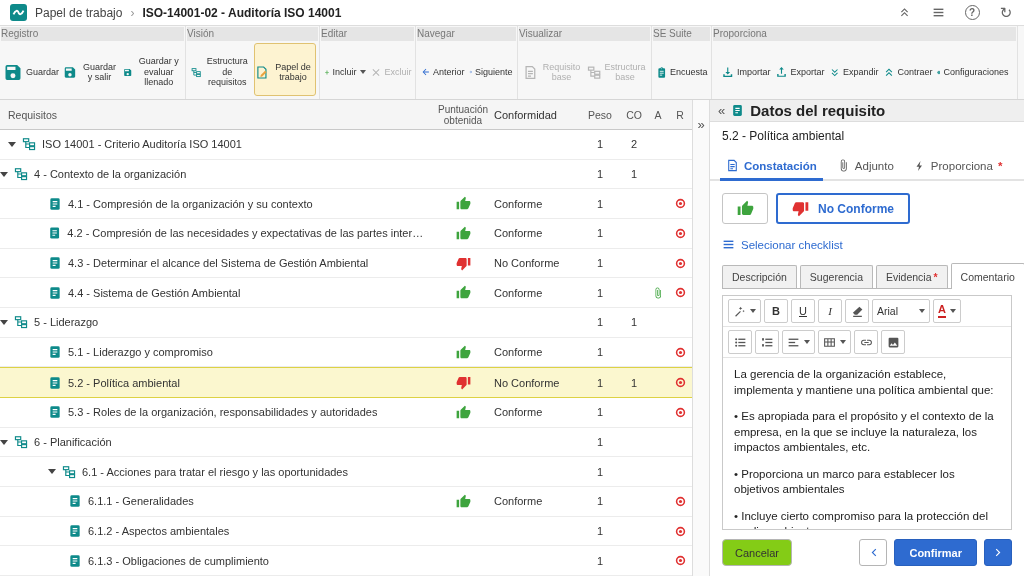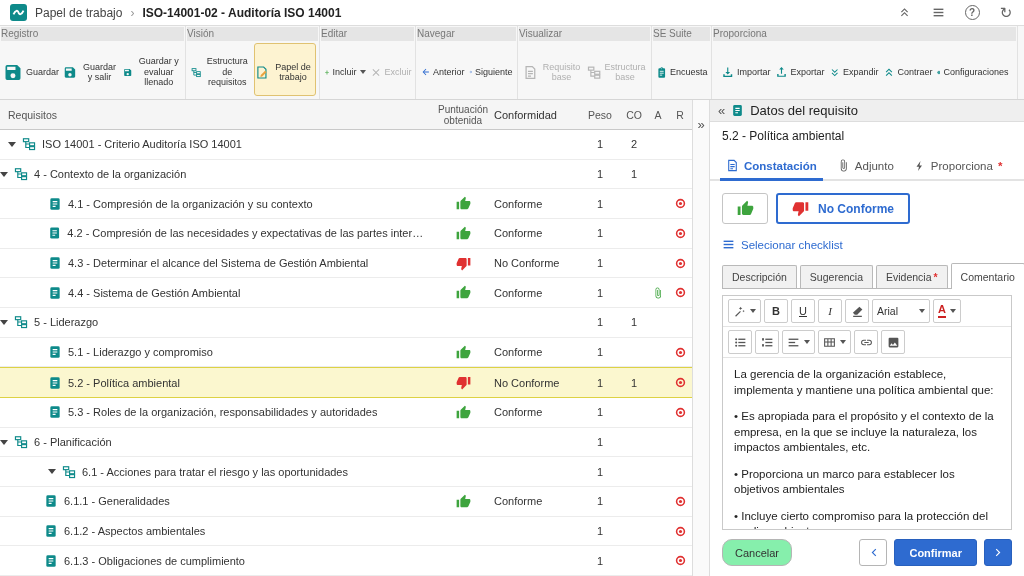--- a/index.html
+++ b/index.html
@@ -39,31 +39,31 @@
   .trow.hl{background:#fbf7cf;border-top:1px solid #ddd244;border-bottom:1px solid #ddd244}
   .cell-req{flex:1;display:flex;align-items:center;gap:6px;min-width:0;padding-right:4px}
   .cell-score{width:62px;display:flex;justify-content:center;align-items:center}
   .cell-conf{width:86px;font-size:11px;color:#333}
   .cell-peso{width:40px;text-align:center}
   .cell-co{width:28px;text-align:center}
   .cell-a{width:20px;display:flex;justify-content:center}
   .cell-r{width:24px;display:flex;justify-content:center}
   .thead .cell-score{font-size:10px;text-align:center;line-height:1.1}
   .rlabel{white-space:nowrap;overflow:hidden;text-overflow:ellipsis}
-  .lvl0{padding-left:8px}.lvl1{}.lvl2{padding-left:48px}.lvl3{padding-left:44px}
+  .lvl0{padding-left:8px}.lvl1{}.lvl2{padding-left:48px}.lvl3{padding-left:68px}
   .caret{width:0;height:0;border-left:4px solid transparent;border-right:4px solid transparent;border-top:5px solid #444;flex:0 0 auto}
   .thead-label{padding-left:8px;flex:1}
 
   .splitter{width:18px;border-left:1px solid #ddd;border-right:1px solid #ddd;background:#fafafa;display:flex;flex-direction:column;align-items:center;padding-top:18px}
   .chev{font-size:13px;color:#555;cursor:pointer;line-height:1}
 
   
   .panel{width:314px;display:flex;flex-direction:column;background:#fff}
   .panel-head{height:22px;background:#efefef;border-bottom:1px solid #ddd;display:flex;align-items:center;gap:6px;padding:0 8px}
-  .panel-head-title{font-weight:normal;font-size:13px;color:#222}
+  .panel-head-title{font-weight:bold;font-size:15px;color:#222}
   .panel-title{padding:7px 12px 2px;font-size:12px;color:#222}
   .ptabs{display:flex;border-bottom:2px solid #e3e3e3;padding:0 6px;margin-top:8px}
   .ptab{display:flex;align-items:center;gap:5px;padding:6px 10px 7px;color:#555;position:relative;cursor:pointer;font-size:11.5px}
   .ptab.active{color:#2e6bd0;font-weight:bold}
   .ptab.active::after{content:"";position:absolute;left:4px;right:4px;bottom:-2px;height:3px;background:#2e6bd0}
   .star{color:#e03131;font-weight:bold}
   .conf-row{display:flex;gap:8px;padding:12px 12px 6px}
   .btn-thumb{width:46px;height:31px;border:1px solid #c5c5c5;border-radius:3px;background:#fff;display:flex;align-items:center;justify-content:center;cursor:pointer}
   .btn-nc{height:31px;border:2px solid #2e6bd0;border-radius:3px;background:#fff;display:flex;align-items:center;gap:9px;padding:0 14px;color:#2e6bd0;font-weight:bold;font-size:12px;cursor:pointer}
   .checklist{display:flex;align-items:center;gap:6px;color:#2e6bd0;padding:8px 12px 4px;font-size:11.5px;cursor:pointer}
@@ -72,21 +72,21 @@
   .stab.active{background:#fff;margin-bottom:-1px;padding-top:7px;padding-bottom:6px;z-index:2}
   .editor{margin:6px 12px 0;border:1px solid #c9c9c9;flex:1;display:flex;flex-direction:column;min-height:0}
   .etb{display:flex;align-items:center;gap:3px;padding:3px 5px;border-bottom:1px solid #e4e4e4}
   .ebtn{min-width:24px;height:24px;border:1px solid #ccc;background:#fff;border-radius:2px;display:flex;align-items:center;justify-content:center;font-size:11px;color:#333;cursor:pointer;gap:4px;padding:0 4px}
   .ebtn .bld{font-weight:bold}.ebtn .und{text-decoration:underline}.ebtn .ita{font-style:italic;font-family:"Liberation Serif",serif}
   .fontname{font-size:10.5px}
   .colorA{font-weight:bold;color:#cc2222;border-bottom:2px solid #cc2222;line-height:1;padding-bottom:1px}
   .econtent{flex:1;overflow:hidden;padding:9px 11px;font-size:11.5px;line-height:1.35;color:#222;cursor:text}
   .econtent p{margin:0 0 11px}
   .pfoot{display:flex;align-items:center;justify-content:space-between;padding:9px 12px 10px}
-  .btn-cancel{height:27px;padding:0 12px;border:1px solid #b5b5b5;background:#86efac;border-radius:10px;color:#333;font-size:11px;cursor:pointer;display:flex;align-items:center}
+  .btn-cancel{height:27px;padding:0 12px;border:1px solid #b5b5b5;background:#84cc16;border-radius:4px;color:#333;font-size:11px;cursor:pointer;display:flex;align-items:center}
   .nav-group{display:flex;gap:7px;align-items:center}
   .btn-prev{width:28px;height:27px;border:1px solid #b5b5b5;background:#fff;border-radius:3px;display:flex;align-items:center;justify-content:center;cursor:pointer}
   .btn-confirm{height:27px;padding:0 14px;background:#2e6bd0;color:#fff;border:1px solid #2860bd;border-radius:3px;font-weight:bold;font-size:11px;cursor:pointer;display:flex;align-items:center}
   .btn-next{width:28px;height:27px;background:#2e6bd0;border:1px solid #2860bd;border-radius:3px;display:flex;align-items:center;justify-content:center;cursor:pointer}
   .flip{transform:scaleX(-1)}.rot180{transform:rotate(180deg)}
 </style>
 </head>
 <body>
 
 <svg width="0" height="0" style="position:absolute">

